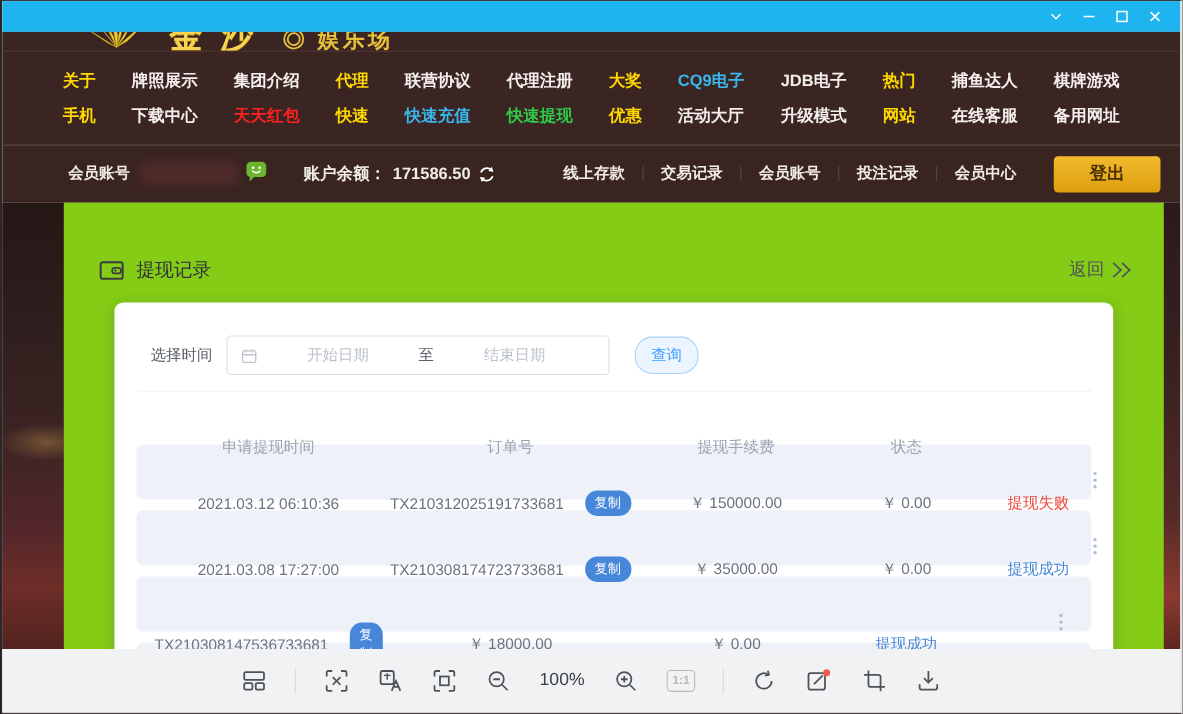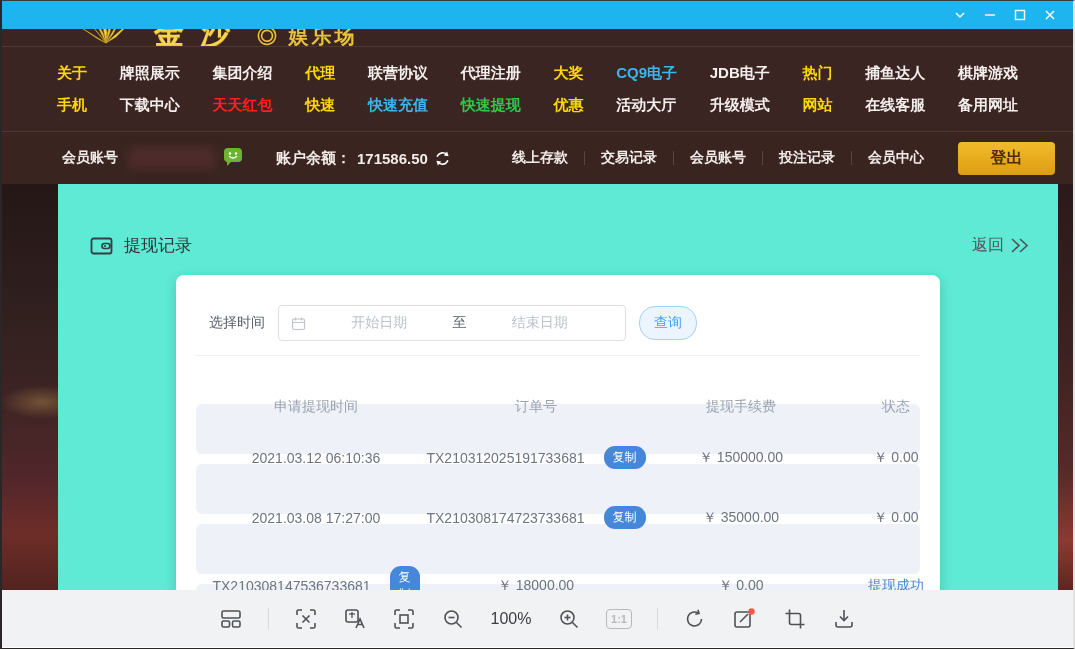--- a/index.html
+++ b/index.html
@@ -38,34 +38,34 @@
   .logout-btn{ margin-left:18px; width:97px; height:33px; border:none; border-radius:4px; cursor:pointer;
     background:linear-gradient(#f2bb2b,#dc9e10); color:#4a2e03; font-size:16px; font-weight:bold; font-family:inherit; }
   
   .main{ position:relative; height:406px; background:#3a2522; overflow:hidden; }
   .bg-left{ position:absolute; left:0; top:0; bottom:0; width:56px;
     background:
       radial-gradient(ellipse 60px 24px at 40px 218px, rgba(160,120,70,.55), transparent 70%),
       linear-gradient(180deg,#241716 0%,#2f1f1e 28%,#3c2423 52%,#51262b 72%,#6e2d28 86%,#53231f 100%); }
   .bg-right{ position:absolute; right:0; top:0; bottom:0; width:15px;
     background:linear-gradient(180deg,#2a1a19 0%,#3a2220 40%,#542a27 70%,#8c3a30 88%,#5d2620 100%); }
-  .content{ position:absolute; left:56px; right:15px; top:0; bottom:0; background:#5eead4; }
+  .content{ position:absolute; left:56px; right:15px; top:0; bottom:0; background:#84cc16; }
   .page-head{ display:flex; justify-content:space-between; align-items:center; padding:50px 28px 0 32px; }
   .page-title-wrap{ display:flex; align-items:center; gap:10px; }
   .page-title{ font-size:17px; color:#2f3338; }
   .back-link{ display:flex; align-items:center; gap:6px; font-size:16px; color:#4f5459; cursor:pointer; }
-  .card{ width:764px; margin:18px auto 0; background:#fff; border-radius:8px; height:330px; overflow:hidden;
+  .card{ width:908px; margin:18px auto 0; background:#fff; border-radius:8px; height:330px; overflow:hidden;
     box-shadow:0 3px 12px rgba(40,50,70,.22); padding:30px 20px 0; }
   .filter-row{ display:flex; align-items:center; padding:0 13px; }
   .filter-label{ font-size:14px; color:#5a6068; margin-right:13px; }
   .date-range{ width:348px; height:36px; border:1px solid #dcdfe6; border-radius:4px; background:#fff;
     display:flex; align-items:center; padding:0 12px; cursor:text; }
   .date-ph{ flex:1; text-align:center; font-size:14px; color:#bcc2cc; }
   .date-to{ font-size:14px; color:#5a6068; }
-  .query-btn{ margin-left:13px; width:58px; height:34px; border:1px solid #a8d1f8; border-radius:16px;
+  .query-btn{ margin-left:23px; width:58px; height:34px; border:1px solid #a8d1f8; border-radius:16px;
     background:#ecf5ff; color:#409eff; font-size:14px; cursor:pointer; font-family:inherit; }
   .card-div{ height:1px; background:#f0f1f3; margin-top:14px; }
   .tgrid{ display:grid; grid-template-columns:200px 240px 170px 140px 100px 1fr; align-items:center; padding-left:20px; }
   .thead{ height:48px; color:#9aa3b0; font-size:14px; }
   .tcell{ text-align:center;margin-top:42px; }
   .trow{ height:50px; margin-bottom:10px; background:#eef1f7; border-radius:6px; color:#6b7480; font-size:14px; }
   .order-cell{ display:flex; align-items:center; justify-content:center; gap:19px; }
   .copy-pill{ background:#4687d9; color:#fff; font-size:12px; padding:3px 9px; border-radius:11px; border:none; cursor:pointer; font-family:inherit; }
   .status-fail{ color:#f0443c; } .status-success{ color:#4486d8; }
   .dots{ display:flex; flex-direction:column; gap:3px; align-items:center; justify-self:end; margin-right:28px; cursor:pointer; }

